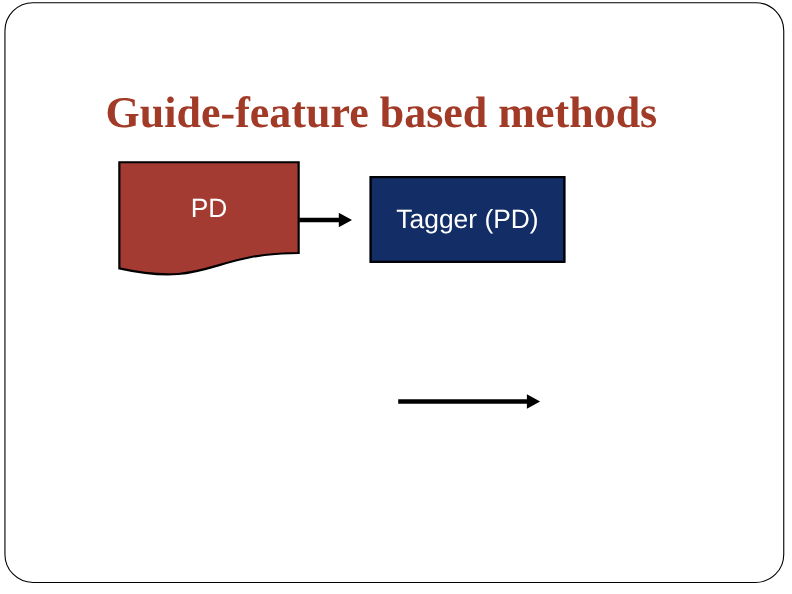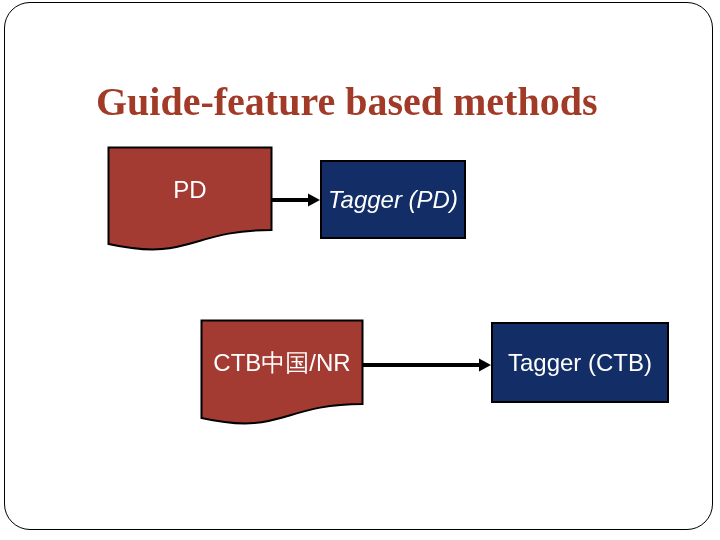--- a/index.html
+++ b/index.html
@@ -66,21 +66,21 @@
     background: var(--tagger-fill, #132E66);
     border: 2px solid #000000;
     box-sizing: border-box;
     display: flex;
     align-items: center;
     justify-content: center;
     color: #ffffff;
     font-size: 24px;
     white-space: nowrap;
   }
-  .tagger1 { left: 320px; top: 160px; width: 146px; height: 79px; font-style: italic; }
+  .tagger1 { left: 336px; top: 160px; width: 178px; height: 79px; }
   .tagger2 { left: 491px; top: 322px; width: 178px; height: 81px; }
   .arrow {
     position: absolute;
   }
   .arrow1 { left: 270px; top: 192px; }
   .arrow2 { left: 361px; top: 357px; }
 </style>
 </head>
 <body>
 
@@ -101,32 +101,20 @@
 
   <svg class="arrow arrow1" width="52" height="16" viewBox="0 0 52 16">
     <line x1="2" y1="8" x2="40" y2="8" style="stroke:var(--arrow-color,#000); stroke-width:4;"></line>
     <polygon points="38,1.5 50,8 38,14.5" style="fill:var(--arrow-color,#000);"></polygon>
   </svg>
 
   <div class="tagger-box tagger1">
     <span>Tagger (PD)</span>
   </div>
 
-  <div class="doc-shape doc2">
-    <svg width="164" height="108" viewBox="0 0 164 108">
-      <path d="M1.5,1.5 L162.5,1.5 L162.5,85 C82,85 82,117 1.5,99 Z" style="fill:var(--doc-fill,#A33B33); stroke:#000000; stroke-width:2;"></path>
-    </svg>
-    <div class="doc-text">
-      <div>CTB</div>
-      <div>中国/NR</div>
-    </div>
-  </div>
 
   <svg class="arrow arrow2" width="133" height="16" viewBox="0 0 133 16">
     <line x1="1" y1="8" x2="120" y2="8" style="stroke:var(--arrow-color,#000); stroke-width:4;"></line>
     <polygon points="118,1.5 130,8 118,14.5" style="fill:var(--arrow-color,#000);"></polygon>
   </svg>
 
-  <div class="tagger-box tagger2">
-    <span>Tagger (CTB)</span>
-  </div>
 
 </div>
 
 </body></html>

